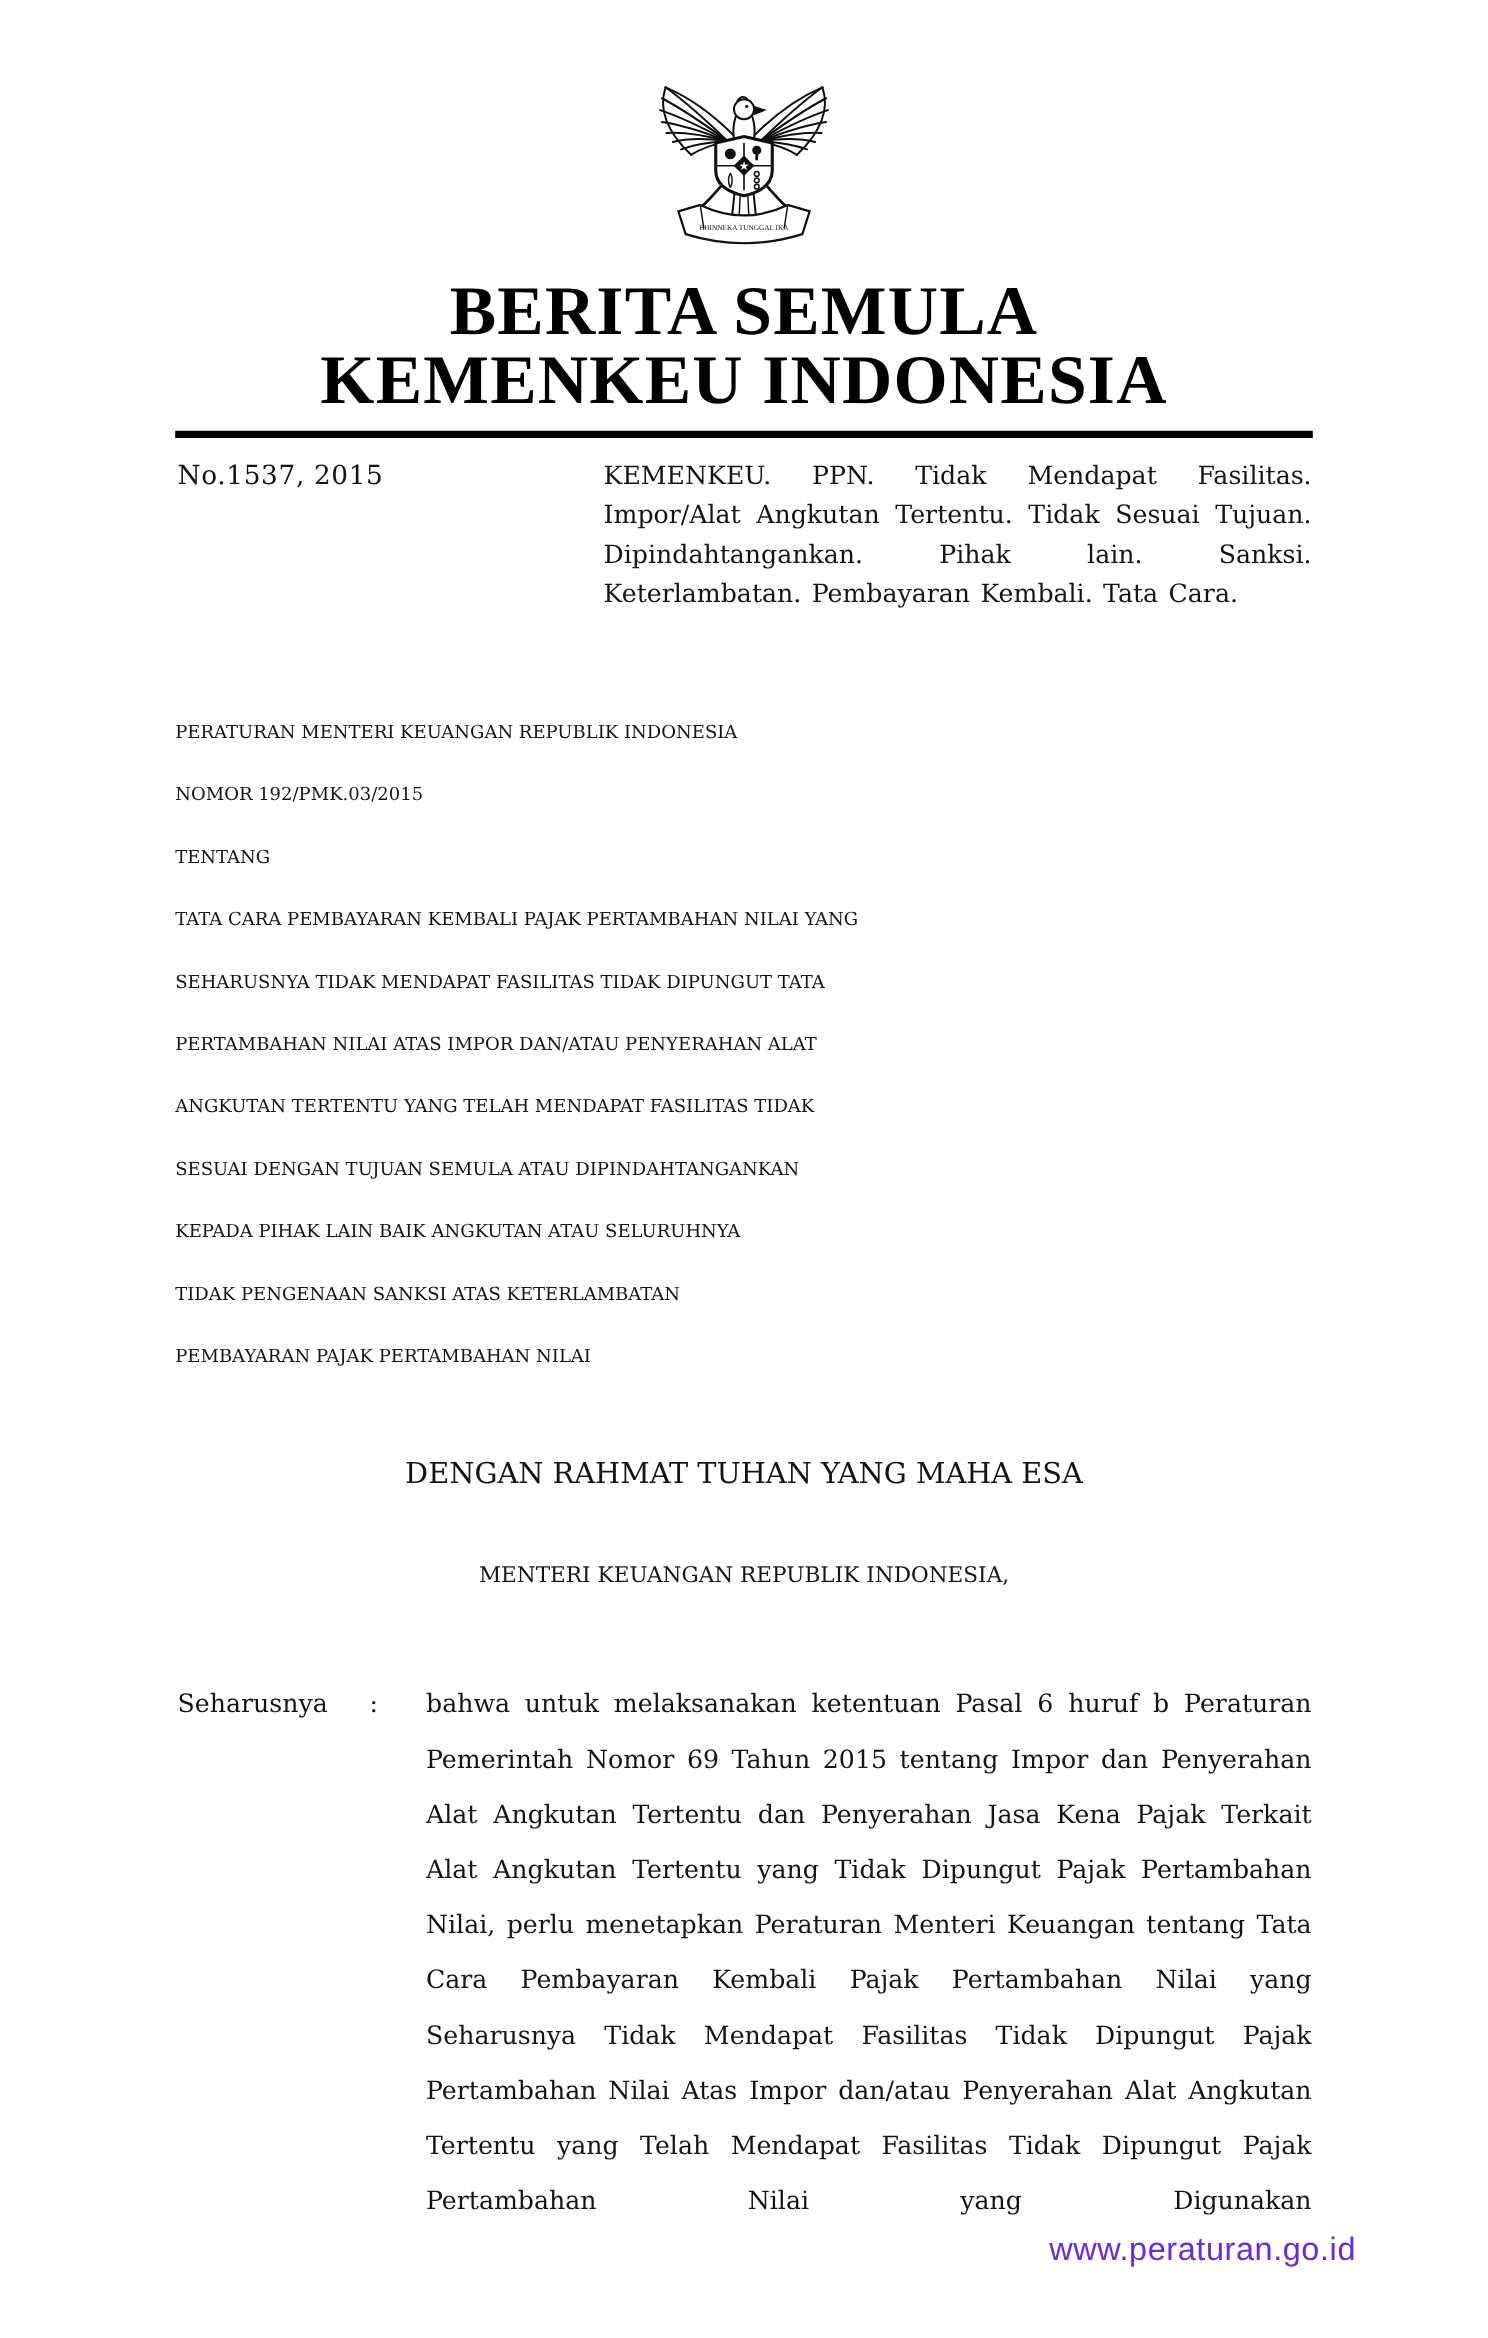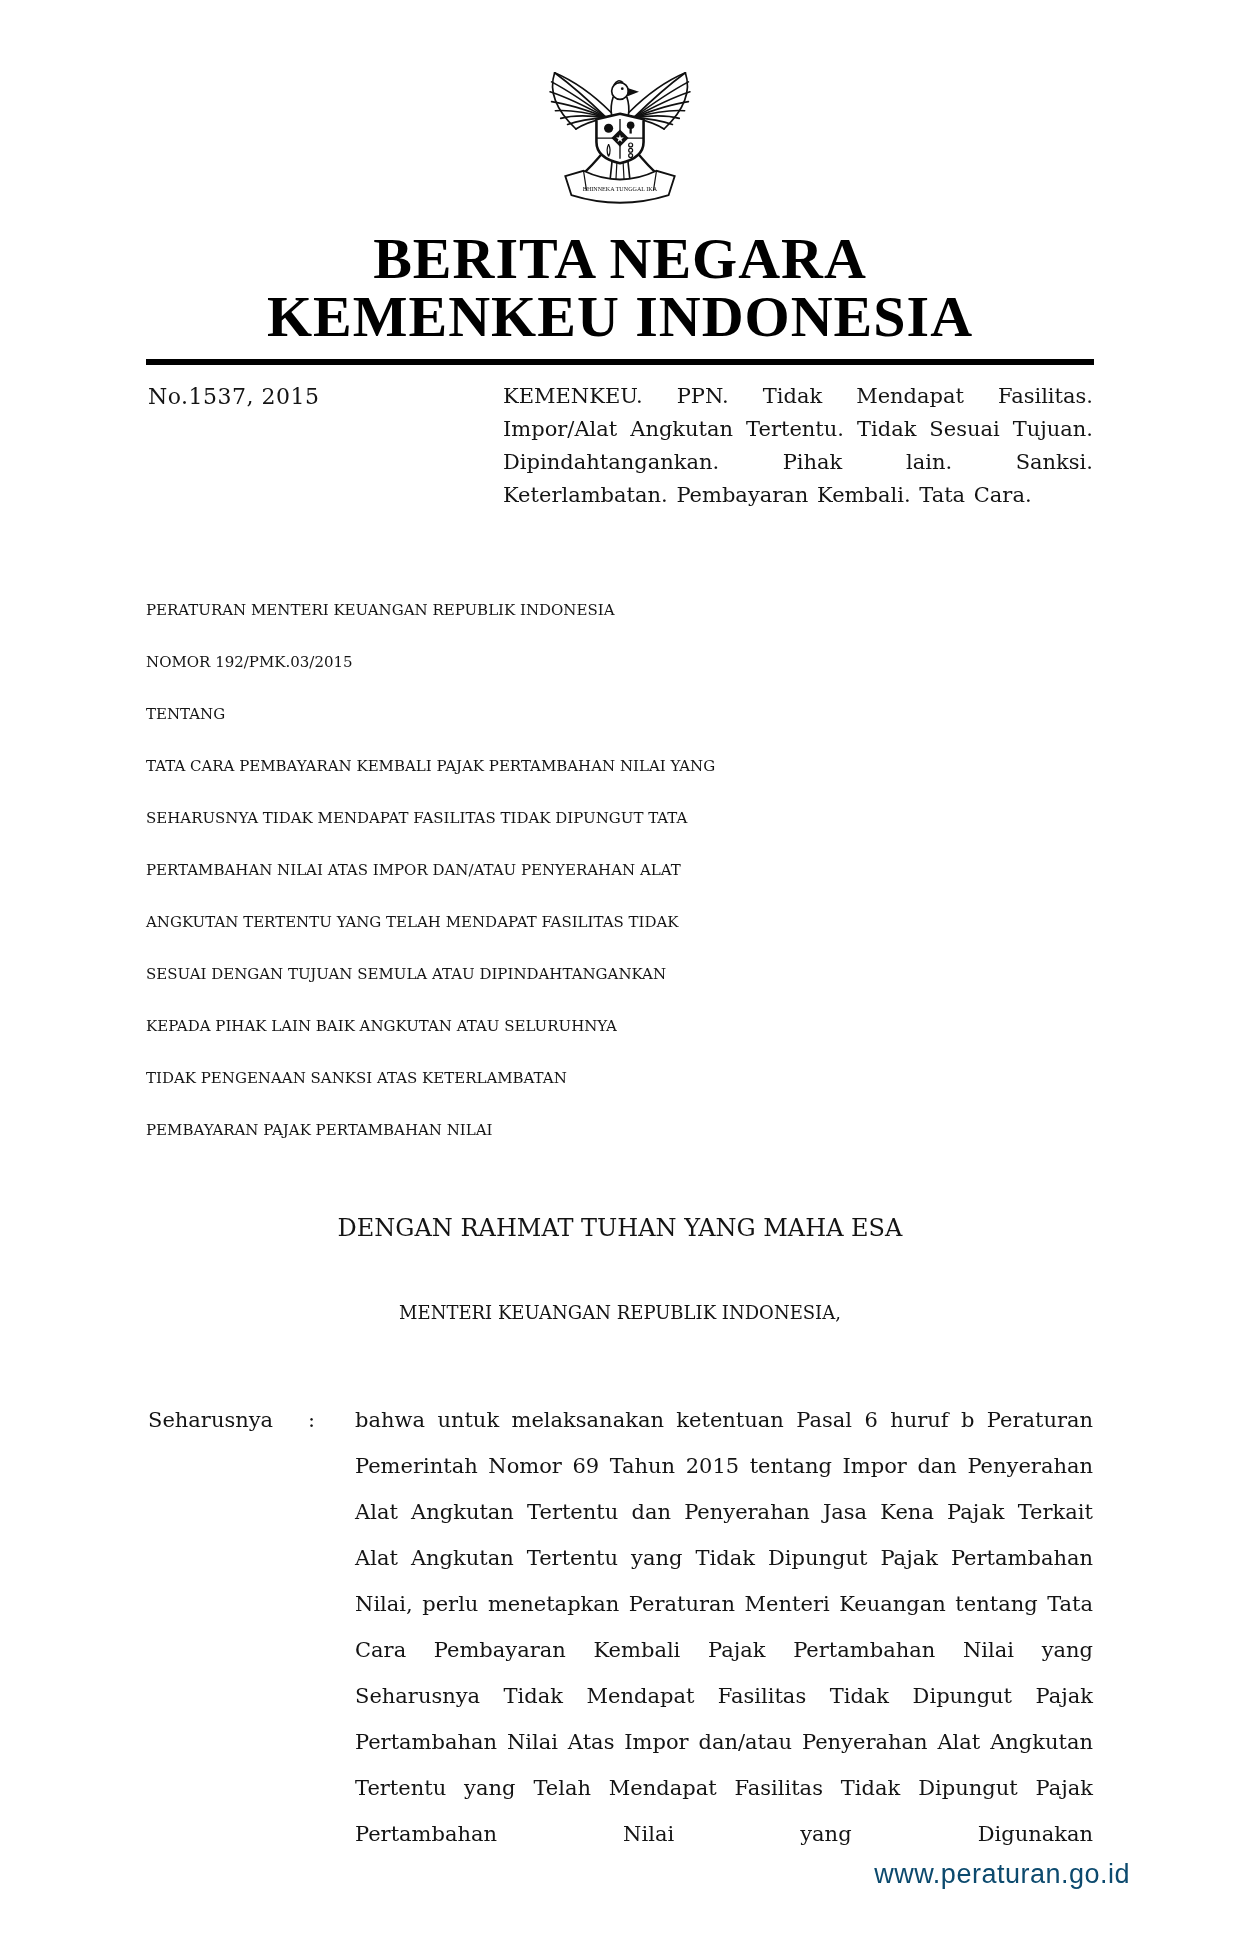--- a/index.html
+++ b/index.html
@@ -73,21 +73,21 @@
     text-align-last: justify;
     word-spacing: 2px;
   }
   .footer-watermark {
     position: absolute;
     right: 110px;
     bottom: 58px;
     font-family: "Liberation Sans", sans-serif;
     font-size: 27px;
     letter-spacing: 0.5px;
-    color: #0c4a6e;
+    color: #6d28d9;
   }
 </style>
 </head>
 <body>
 
 <div class="page">
 
   <header class="masthead">
     <div class="emblem">
       <svg viewBox="0 0 200 220" xmlns="http://www.w3.org/2000/svg">
@@ -142,21 +142,21 @@
         <circle cx="114" cy="145" r="2.6" fill="none" stroke="#101010" stroke-width="1.6"></circle>
 
         <rect x="92" y="114" width="16" height="16" transform="rotate(45 100 122)" fill="#101010"></rect>
         <text x="100" y="127" font-size="13" text-anchor="middle" fill="#ffffff" font-family="DejaVu Sans, sans-serif">★</text>
 
         <path d="M28 172 L52 165 Q100 188 148 165 L172 172 L164 197 Q100 217 36 197 Z" fill="#ffffff" stroke="#101010" stroke-width="2.4"></path>
         <path d="M52 165 L56 191 M148 165 L144 191" stroke="#101010" stroke-width="1.6" fill="none"></path>
         <text x="100" y="192" font-size="8" text-anchor="middle" fill="#101010" font-family="Liberation Serif, serif">BHINNEKA TUNGGAL IKA</text>
       </svg>
     </div>
-    <h1 class="masthead-title first">BERITA NEGARA</h1>
+    <h1 class="masthead-title first">BERITA SEMULA</h1>
     <h1 class="masthead-title">KEMENKEU INDONESIA</h1>
   </header>
 
   <div class="rule"></div>
 
   <div class="gazette-row">
     <div class="gazette-number">No.1537, 2015</div>
     <div class="gazette-abstract">KEMENKEU. PPN. Tidak Mendapat Fasilitas. Impor/Alat Angkutan Tertentu. Tidak Sesuai Tujuan. Dipindahtangankan. Pihak lain. Sanksi. Keterlambatan. Pembayaran Kembali. Tata Cara.</div>
   </div>
 

